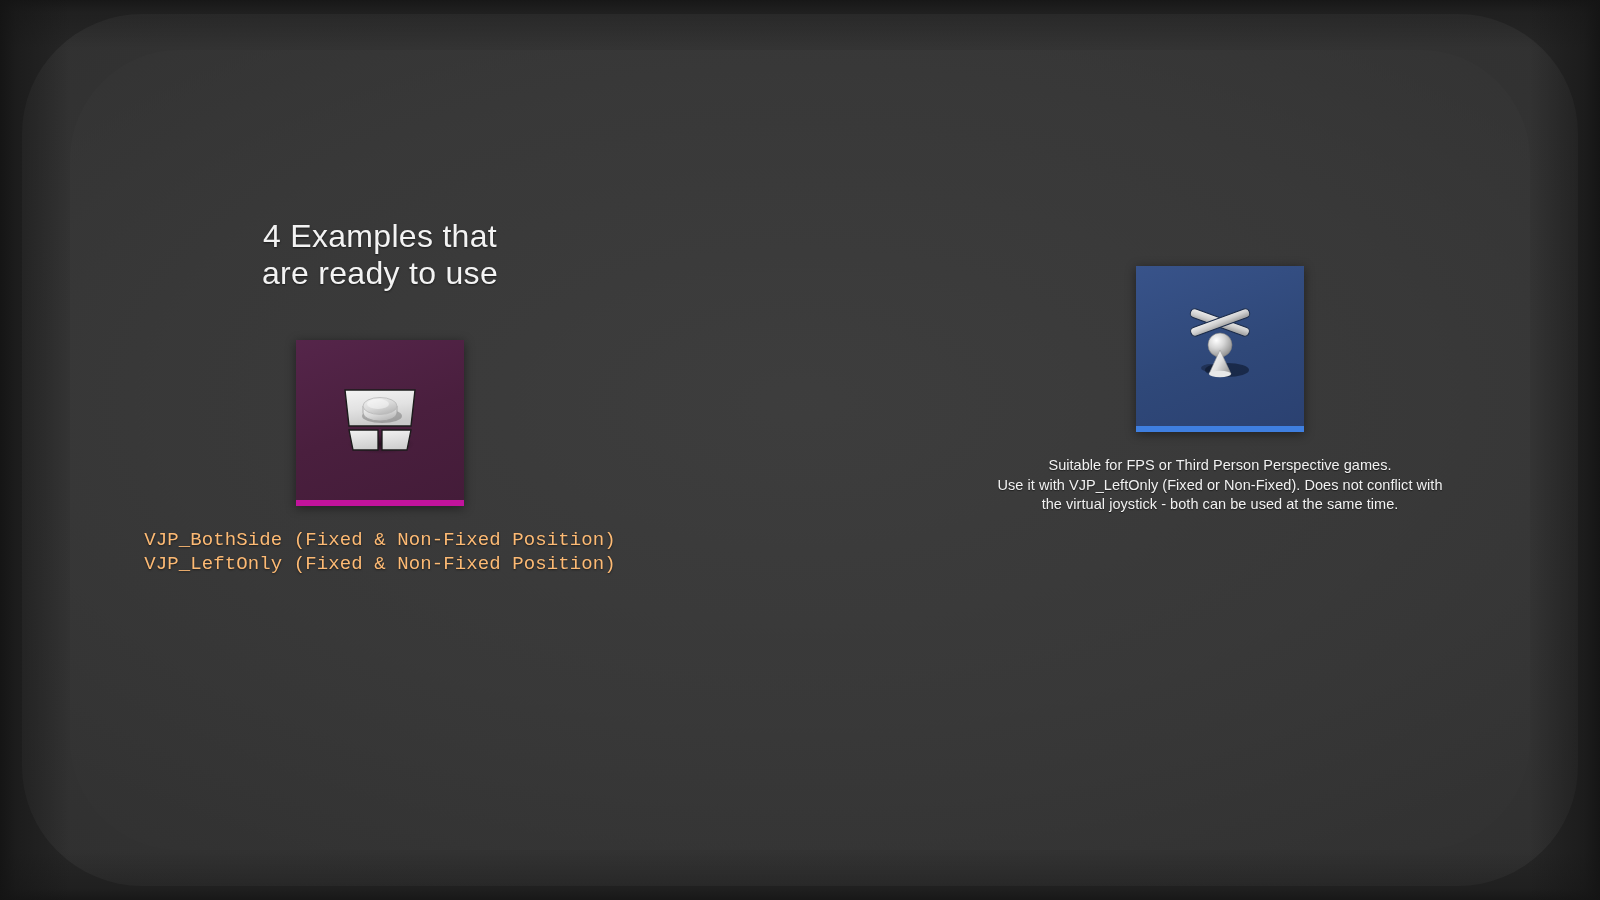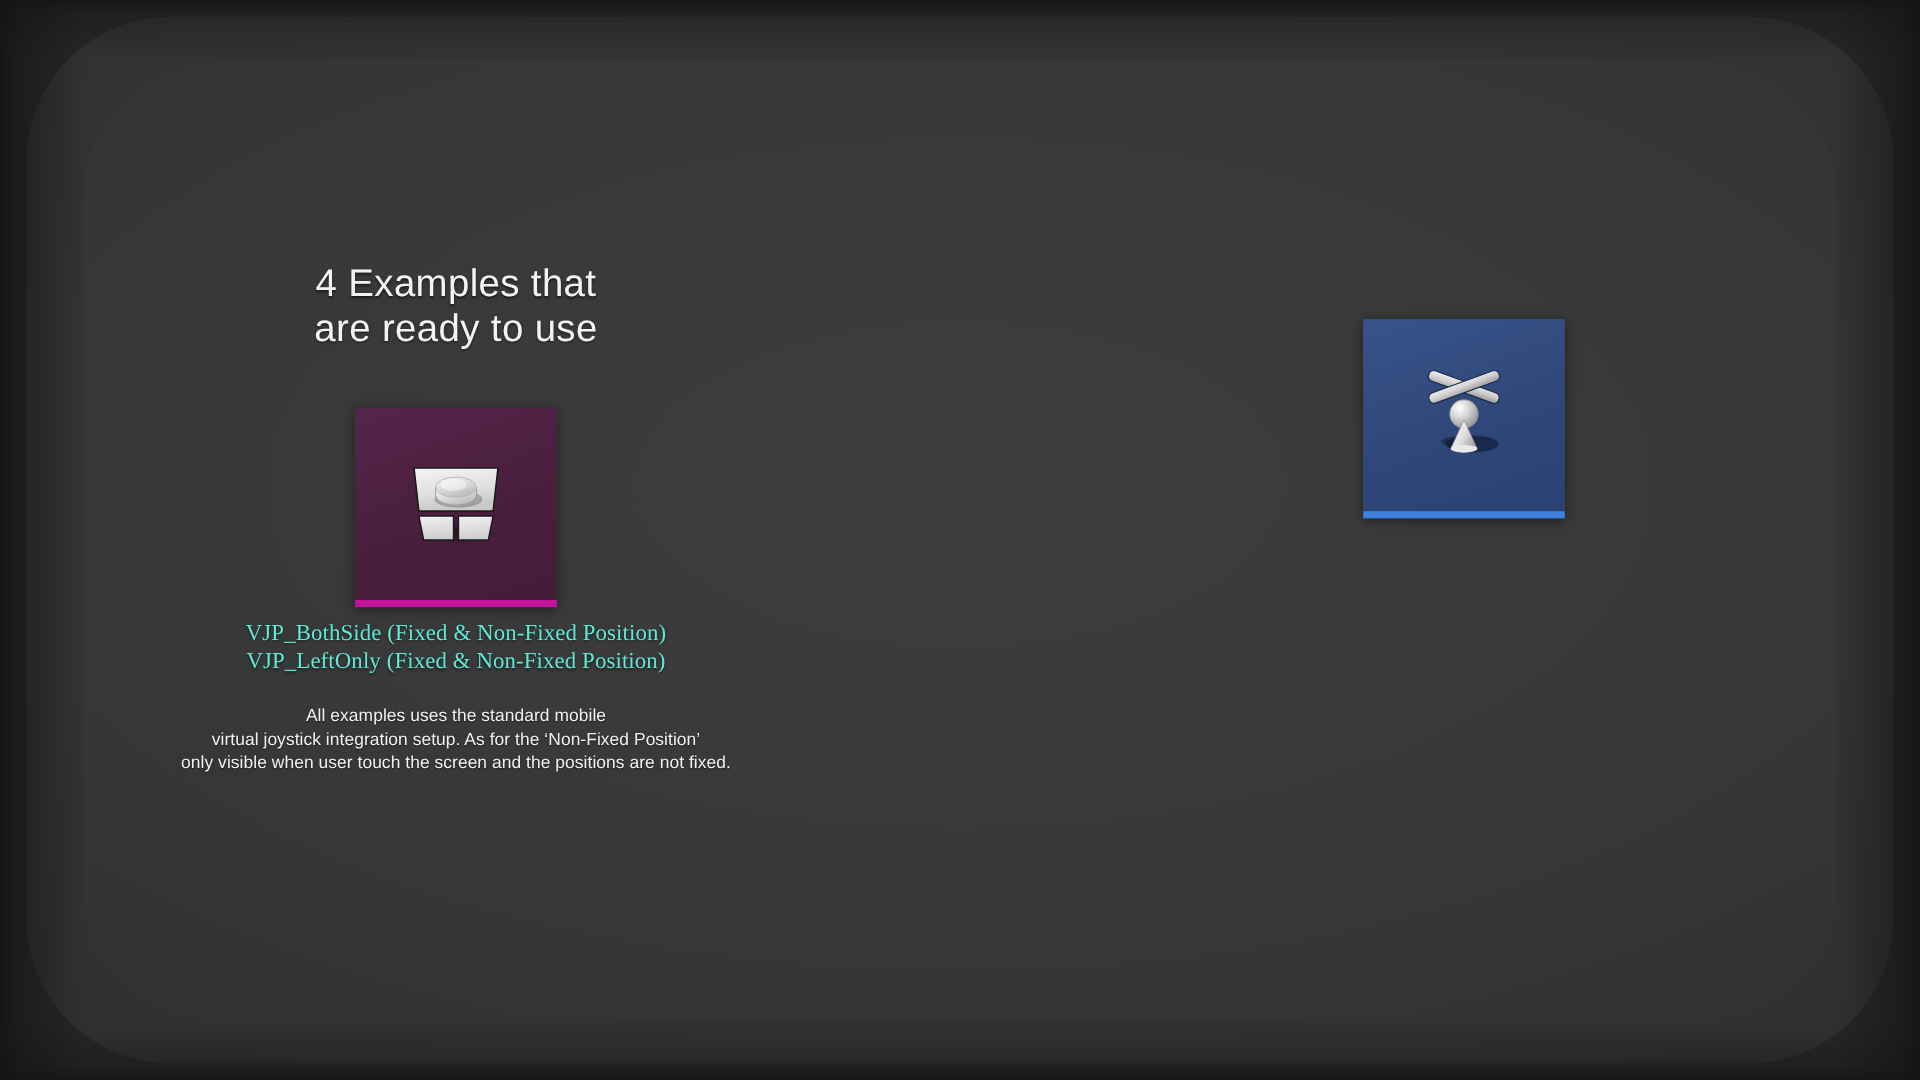--- a/index.html
+++ b/index.html
@@ -91,26 +91,26 @@
 
   .accent-bar {
     position:absolute;
     left:0; bottom:0;
     width:168px; height:6px;
   }
   .accent-bar.magenta { background:#c2139c; }
   .accent-bar.blue    { background:#3f7fe0; }
 
   .caption {
-    margin-top:10px;
-    font-family:Liberation Serif, serif;
+    margin-top:22px;
+    font-family:Liberation Mono, monospace;
     font-weight:300;
     font-size:19px;
     line-height:24px;
-    color:#5eead4;
+    color:#fdba74;
     text-align:center;
     white-space:pre-line;
     letter-spacing:0.1px;
     text-shadow:0 1px 2px rgba(0,0,0,0.5);
   }
 
   .desc {
     margin-top:24px;
     font-family:"Liberation Sans", sans-serif;
     font-weight:400;
@@ -177,23 +177,20 @@
             <path d="M12 48 L41 48 L41 68 L16 68 Z" fill="url(#btnG)" stroke="#1b1b1b" stroke-width="1.3"></path>
             <path d="M45 48 L74 48 L70 68 L45 68 Z" fill="url(#btnG)" stroke="#1b1b1b" stroke-width="1.3"></path>
           </svg>
         </div>
         <div class="accent-bar magenta"></div>
       </div>
 
       <div class="caption">VJP_BothSide (Fixed &amp; Non-Fixed Position)
 VJP_LeftOnly (Fixed &amp; Non-Fixed Position)</div>
 
-      <div class="desc">All examples uses the standard mobile
-virtual joystick integration setup. As for the ‘Non-Fixed Position’
-only visible when user touch the screen and the positions are not fixed.</div>
     </div>
 
     <div class="column">
 
       <div class="thumb-wrap">
         <div class="thumb blue">
           <svg width="78" height="80" viewBox="0 0 78 80">
             <defs>
               <linearGradient id="armG" x1="0" y1="0" x2="0.3" y2="1">
                 <stop offset="0%" stop-color="#f0f0f0"></stop>
@@ -223,16 +220,19 @@
             <circle cx="39" cy="39" r="12" fill="url(#sphG)" stroke="#7d7d7d" stroke-width="0.6"></circle>
 
             <path d="M39 44 L50 68 L28 68 Z" fill="url(#coneG)" stroke="#9a9a9a" stroke-width="0.6"></path>
             <ellipse cx="39" cy="68" rx="11" ry="3.2" fill="#e8e8e8"></ellipse>
           </svg>
         </div>
         <div class="accent-bar blue"></div>
       </div>
 
 
+      <div class="desc">Suitable for FPS or Third Person Perspective games.
+Use it with VJP_LeftOnly (Fixed or Non-Fixed). Does not conflict with
+the virtual joystick - both can be used at the same time.</div>
     </div>
 
   </div>
 </div>
 
 </body></html>

